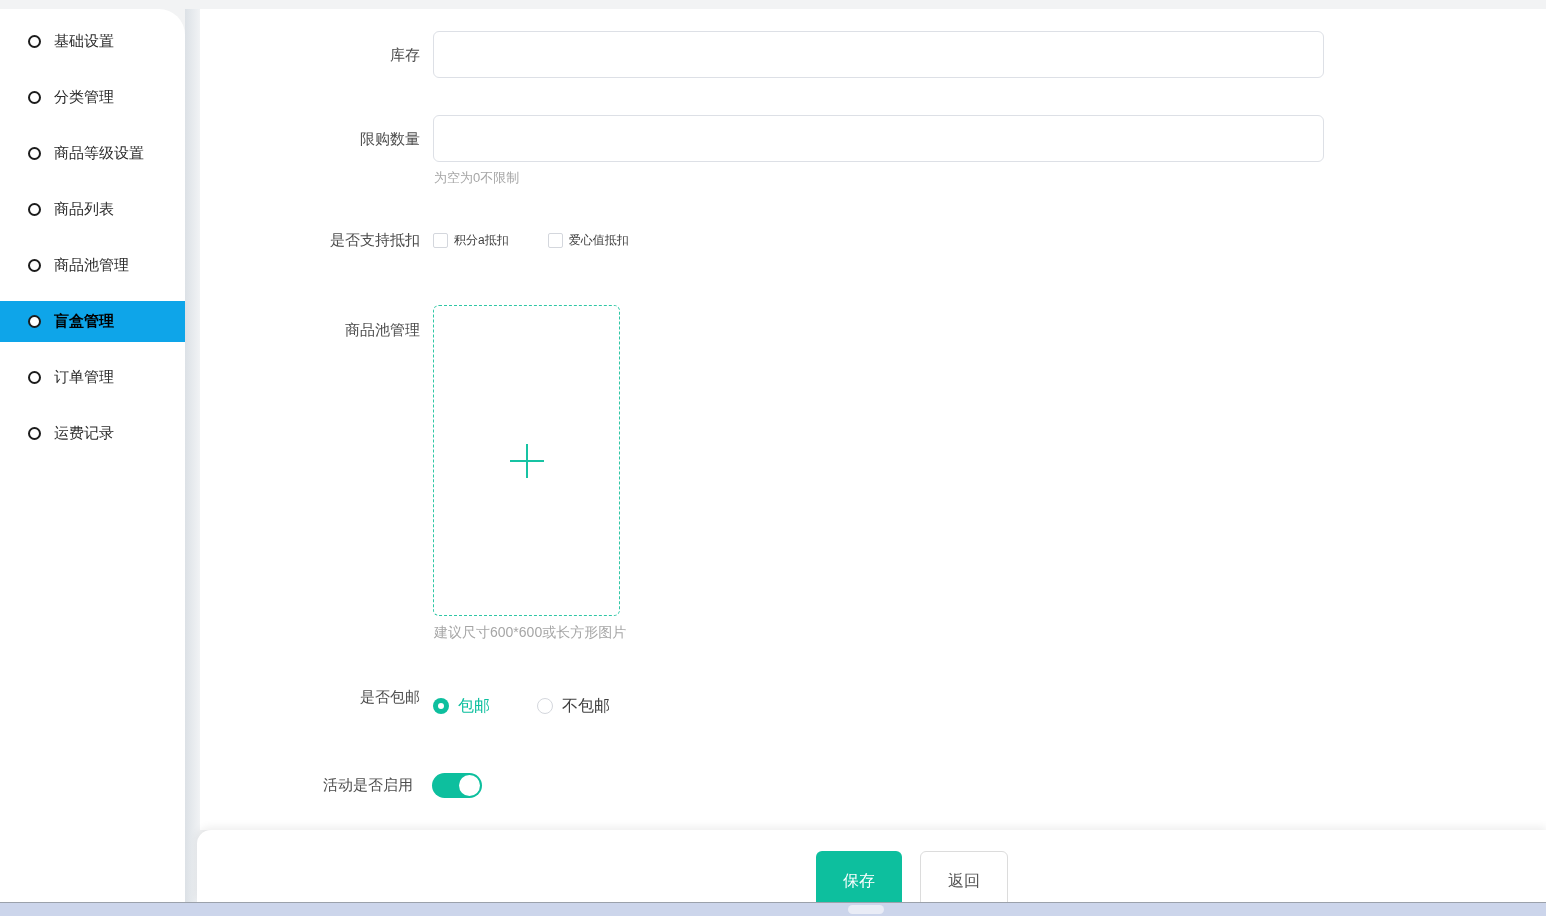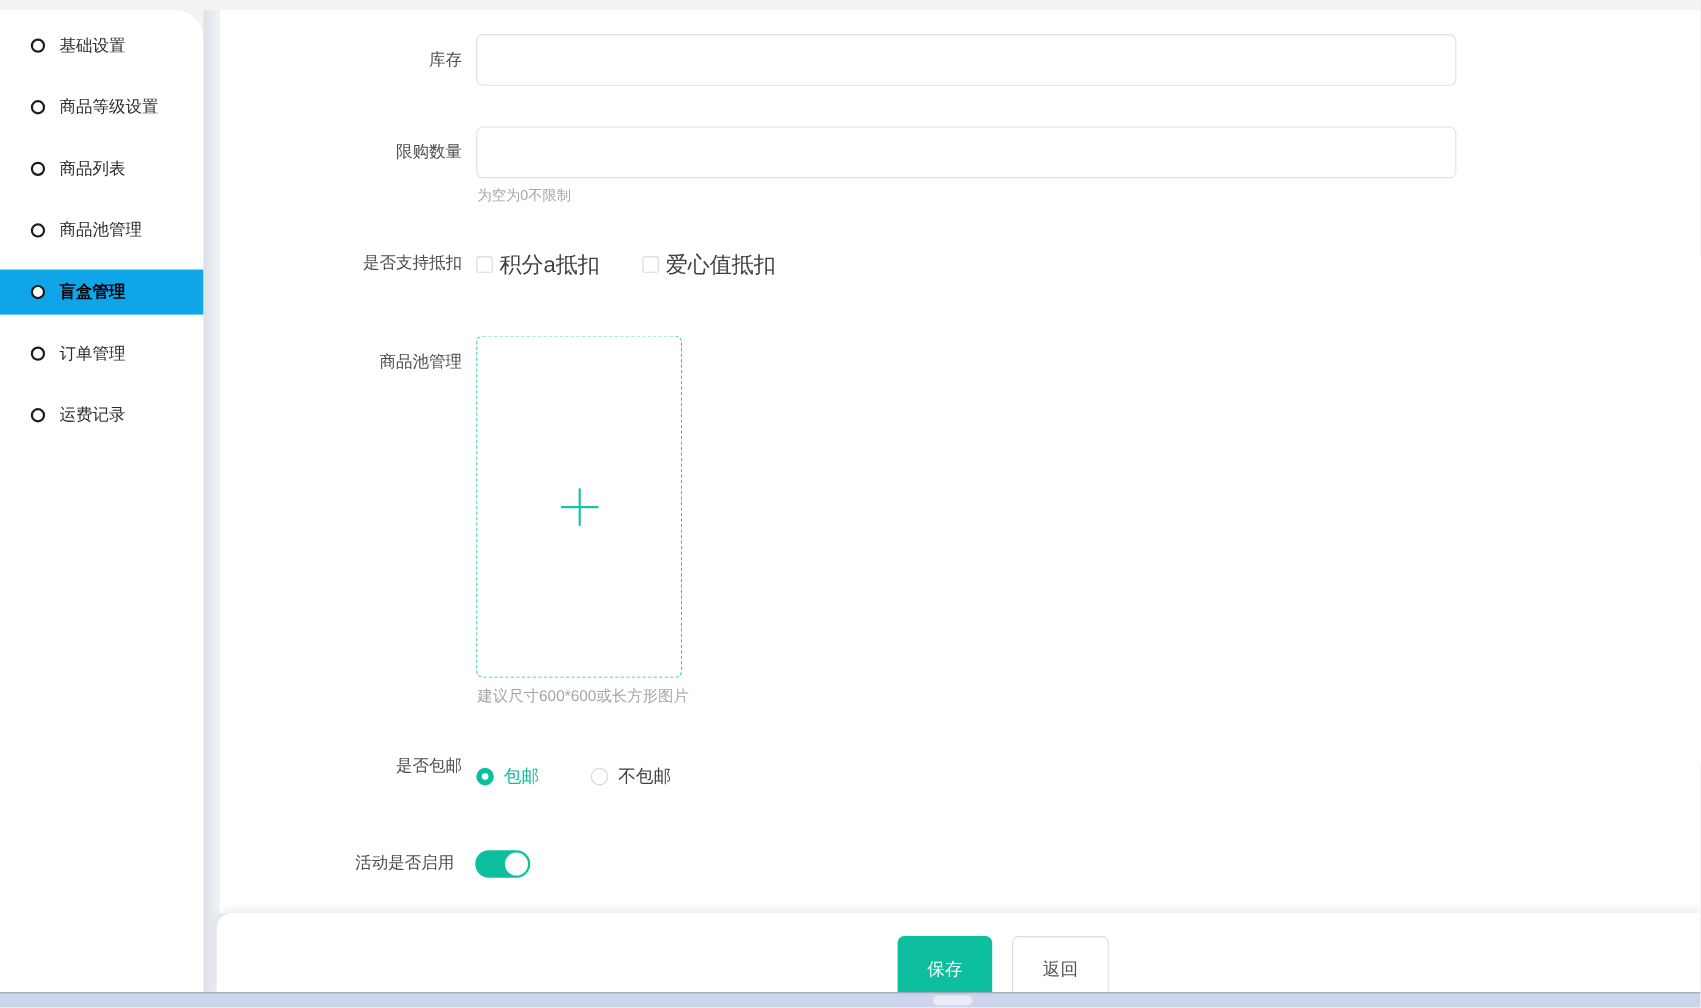--- a/index.html
+++ b/index.html
@@ -45,21 +45,21 @@
     font-size:15px; color:#333; padding:0 12px; outline:none;
     font-family:inherit;
   }
   .hint { position:absolute; left:234px; font-size:13px; color:#a6a6a6; line-height:18px; }
   .inline-row { position:absolute; left:233px; height:32px; display:flex; align-items:center; }
   
   .checkbox {
     width:15px; height:15px; border:1px solid #d4d7dd; border-radius:2px;
     background:#fff; flex:none; cursor:pointer;
   }
-  .cb-label { font-size:20px; color:#3f3f3f; margin-left:6px; }
+  .cb-label { font-size:12px; color:#3f3f3f; margin-left:6px; }
   
   .upload {
     position:absolute; left:233px; top:296px; width:187px; height:311px;
     border:1px dashed #2fc7a5; border-radius:6px; background:#fff;
     display:flex; align-items:center; justify-content:center; cursor:pointer;
   }
   .plus-icon { position:relative; width:34px; height:34px; }
   .plus-icon::before, .plus-icon::after {
     content:""; position:absolute; background:#17c3a3;
   }
@@ -110,20 +110,24 @@
 </style>
 </head>
 <body>
 
 <div class="page">
 
   <aside class="sidebar">
     <div class="side-item">
       <span class="circle-icon"></span>
       <span>基础设置</span>
+    </div>
+    <div class="side-item">
+      <span class="circle-icon"></span>
+      <span>分类管理</span>
     </div>
     <div class="side-item">
       <span class="circle-icon"></span>
       <span>商品等级设置</span>
     </div>
     <div class="side-item">
       <span class="circle-icon"></span>
       <span>商品列表</span>
     </div>
     <div class="side-item">

